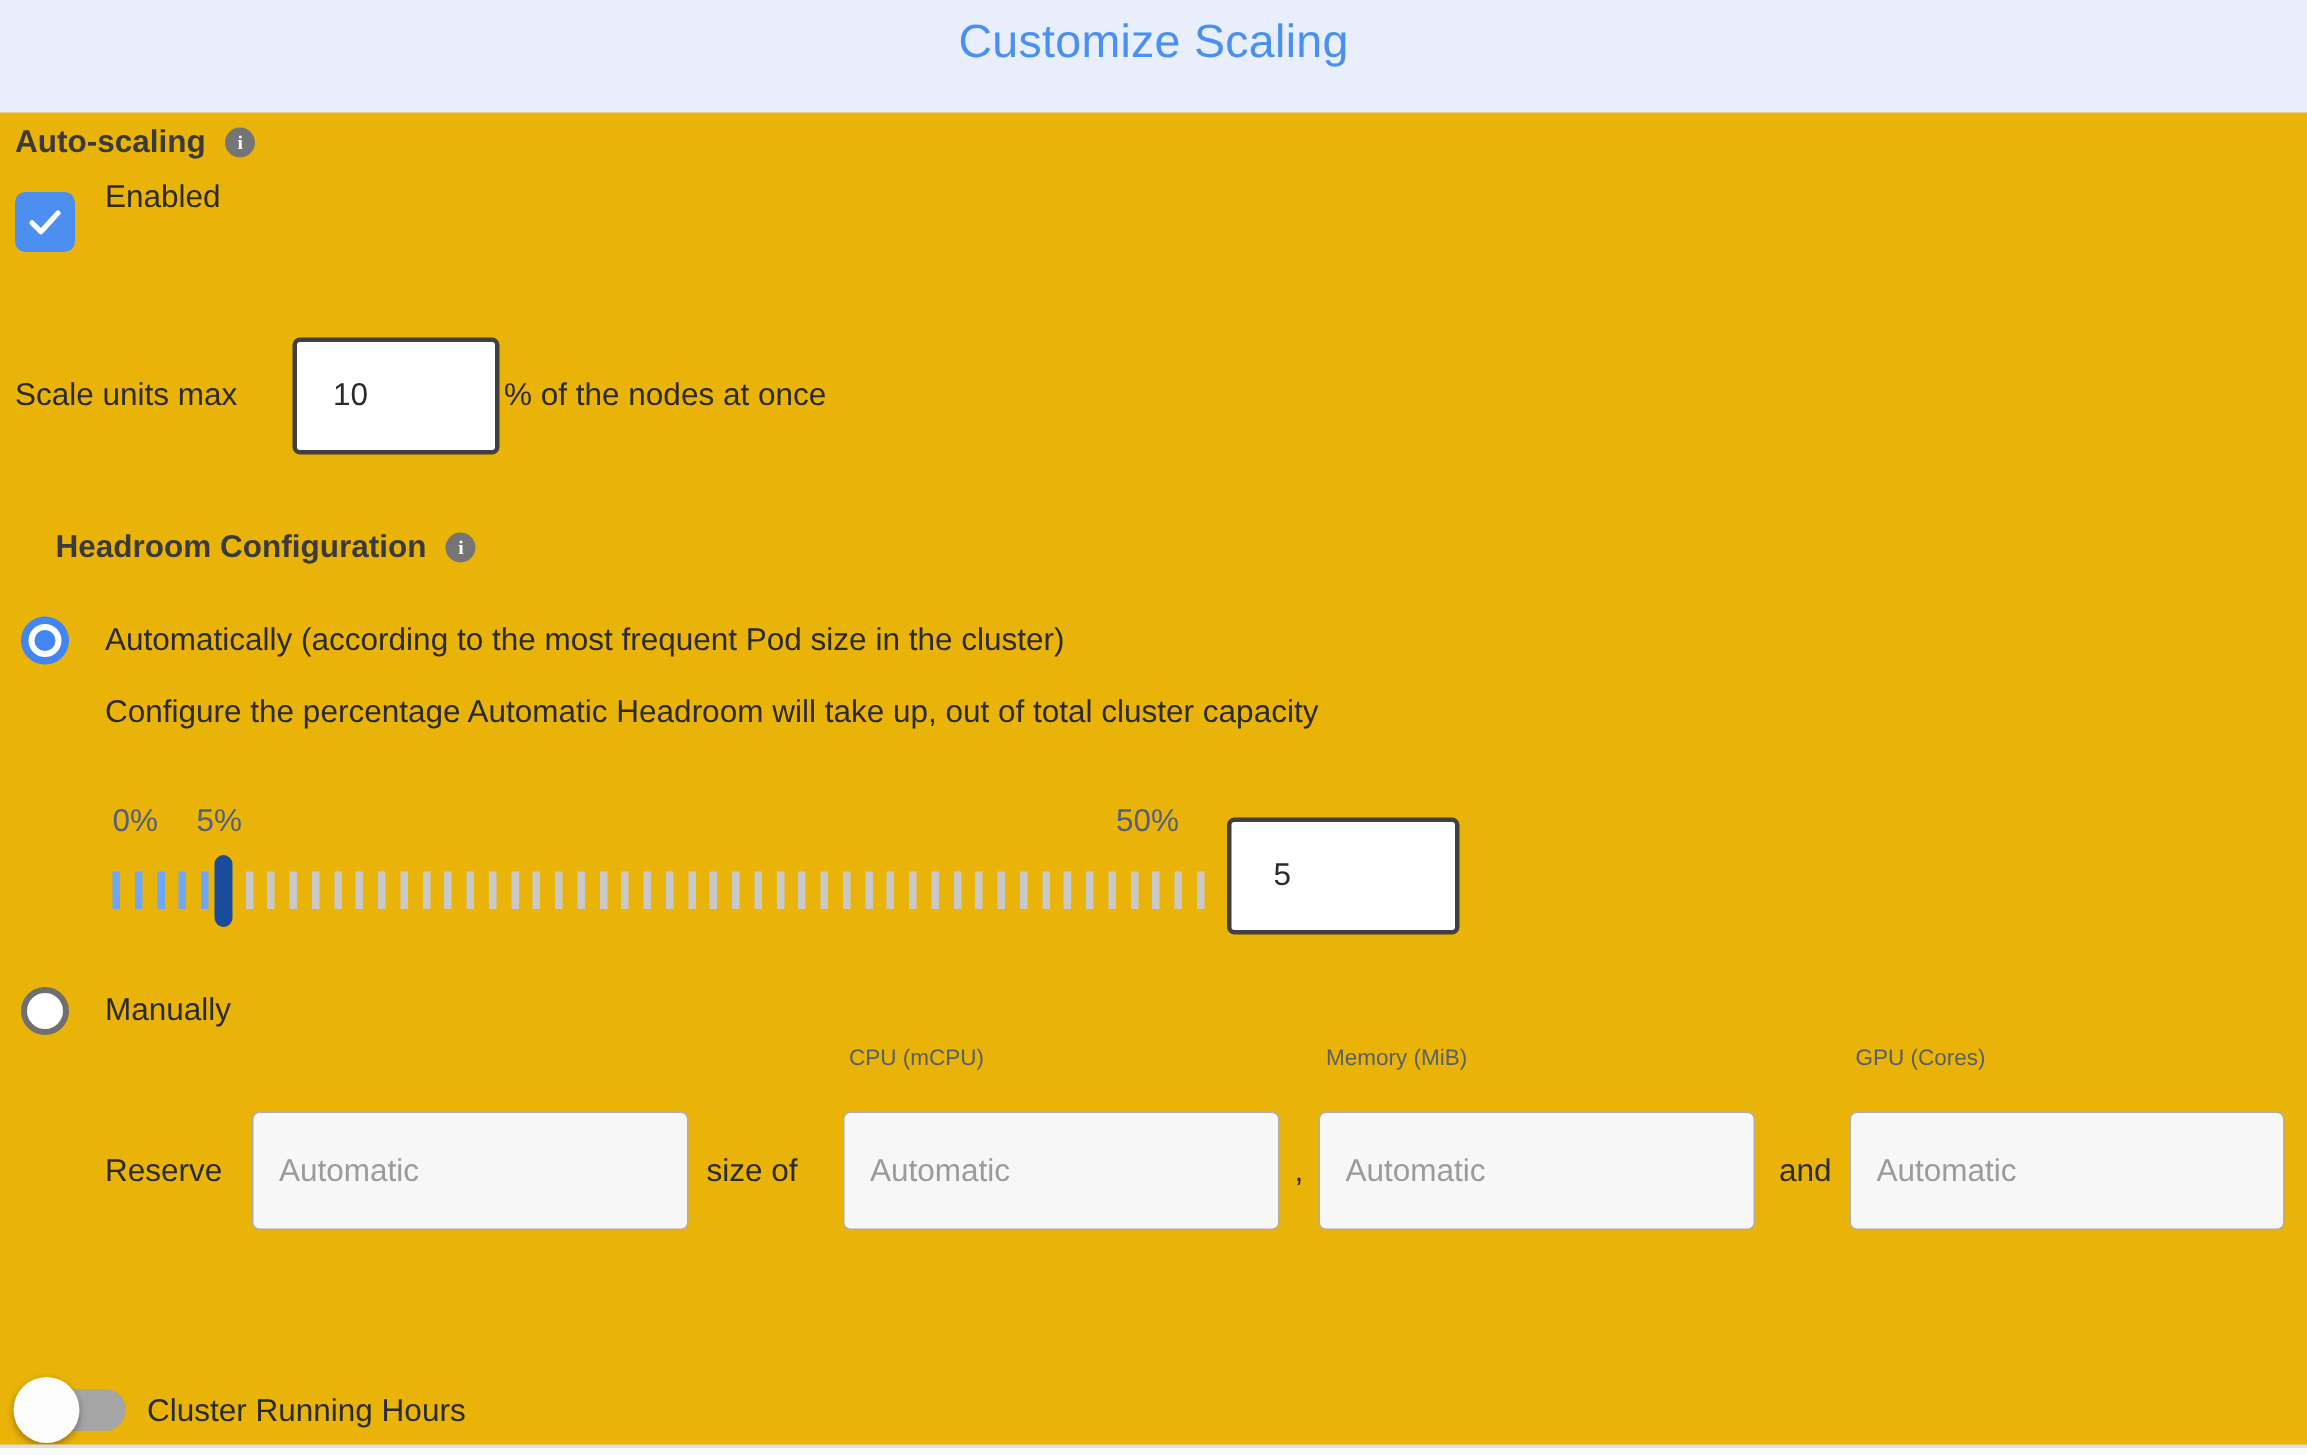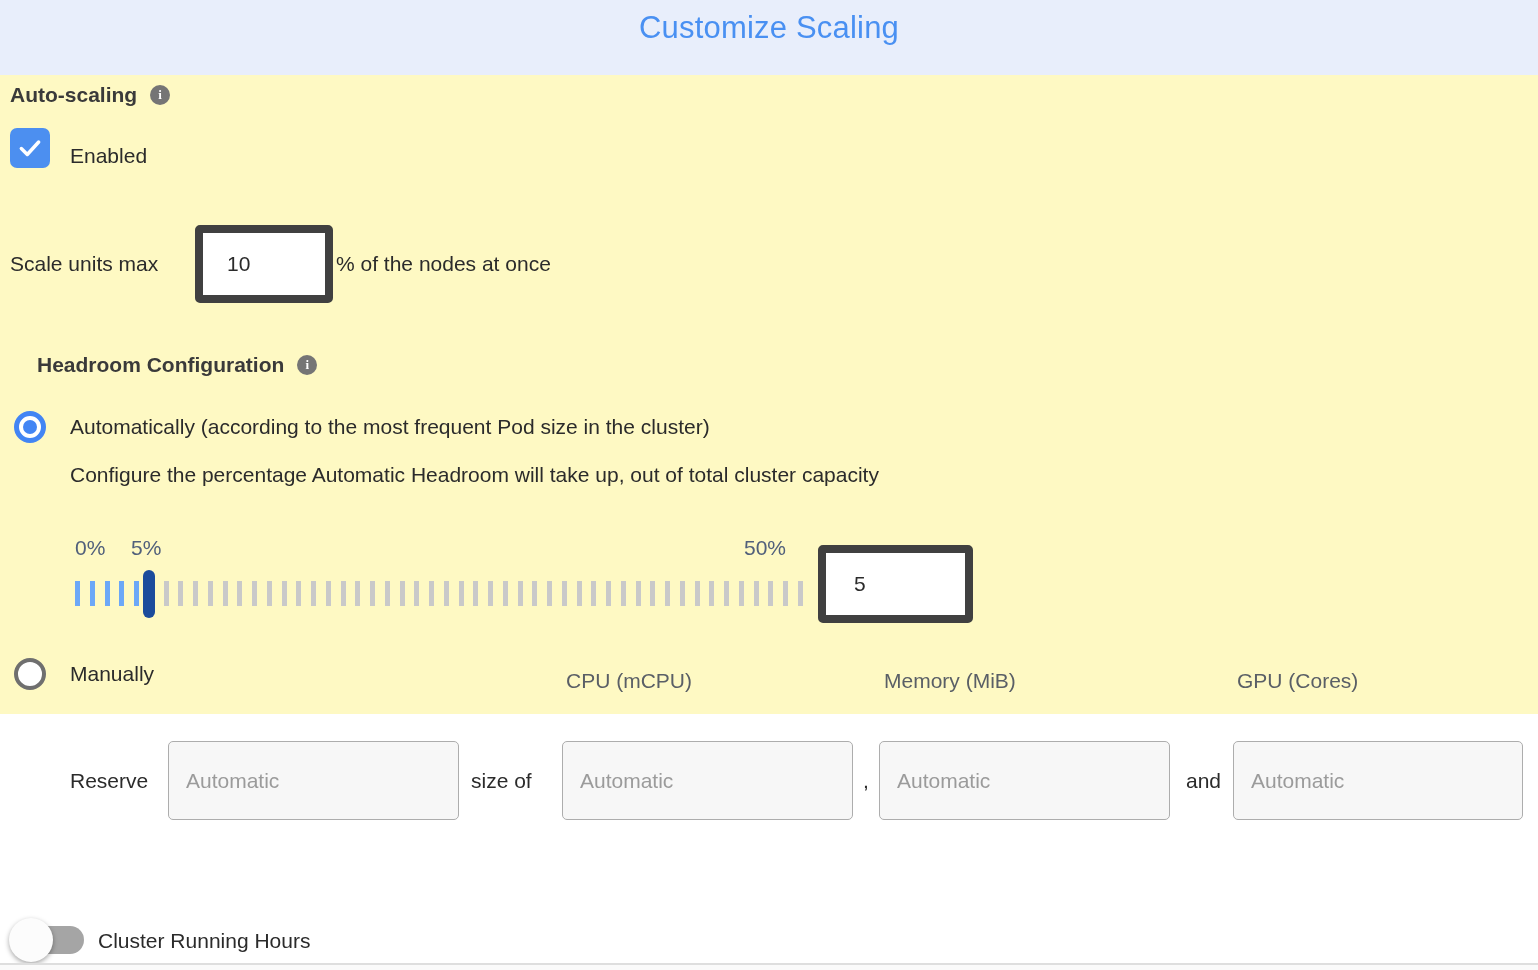--- a/index.html
+++ b/index.html
@@ -1,39 +1,39 @@
 <!DOCTYPE html>
 <html><head>
 <meta charset="utf-8">
 <style>
   * { box-sizing: border-box; margin: 0; padding: 0; }
   html, body { width: 1538px; height: 970px; background: #ffffff; overflow: hidden; }
   body { font-family: "Liberation Sans", "DejaVu Sans", sans-serif; color: #2b2b2b; }
-  #app { position: relative; width: 1538px; height: 714px; background: #fef9c3; }
+  #app { position: relative; width: 1538px; height: 970px; background: #eab308; }
 
   
   .header-band { position: absolute; left: 0; top: 0; width: 1538px; height: 75px;
                  background: #E8EEFB; text-align: center; }
   .header-band h1 { font-size: 31px; font-weight: 400; color: #4990F2; padding-top: 10px; letter-spacing: .2px; }
 
   .section-label { position: absolute; font-size: 21px; font-weight: 700; color: #3a3a3a;
                    display: flex; align-items: center; gap: 13px; }
   .info-icon { width: 20px; height: 20px; border-radius: 50%; background: #757575; color: #ffffff;
                font-size: 13px; font-weight: 700; display: inline-flex; align-items: center;
                justify-content: center; font-family: "Liberation Serif", serif; cursor: pointer; }
 
   .plain-text { position: absolute; font-size: 21px; color: #2b2b2b; }
 
   
   .checkbox { position: absolute; left: 10px; top: 128px; width: 40px; height: 40px;
               background: #4C8FF0; border-radius: 7px; display: flex; align-items: center;
               justify-content: center; cursor: pointer; }
 
   
-  .num-input { position: absolute; background: #ffffff; border: 8px solid #404040; border-radius: 5px;
+  .num-input { position: absolute; background: #ffffff; border: 3px solid #404040; border-radius: 5px;
                font-size: 21px; color: #2b2b2b; font-family: "Liberation Sans", sans-serif; outline: none; }
 
   
   .radio { position: absolute; left: 14px; width: 32px; height: 32px; border-radius: 50%;
            background: #ffffff; cursor: pointer; }
   .radio.selected { border: 5px solid #4285F4; }
   .radio.unselected { border: 4px solid #6F6F6F; }
   .radio-dot { position: absolute; left: 50%; top: 50%; transform: translate(-50%,-50%);
                width: 14px; height: 14px; border-radius: 50%; background: #4285F4; }
 
@@ -41,21 +41,21 @@
   .slider-label { position: absolute; font-size: 21px; color: #51607B; top: 536px; }
   .slider-wrap { position: absolute; left: 75px; top: 570px; width: 728px; height: 48px; }
   .ticks { position: absolute; left: 0; top: 11px; width: 728px; height: 25px;
            display: flex; justify-content: space-between; }
   .tick { width: 5px; height: 25px; background: #C9C9C9; }
   .tick.blue { background: #6CA8F7; }
   .slider-handle { position: absolute; left: 68px; top: 0; width: 12px; height: 48px;
                    border-radius: 6px; background: #1B4C9C; cursor: grab; }
 
   
-  .col-header { position: absolute; top: 669px; font-size: 21px; color: #5A5F66; }
+  .col-header { position: absolute; top: 697px; font-size: 15px; color: #5A5F66; }
 
   
   .auto-input { position: absolute; top: 741px; height: 79px; background: #F7F7F7;
                 border: 1px solid #ADADAD; border-radius: 5px; font-size: 21px;
                 padding-left: 17px; color: #2b2b2b; outline: none;
                 font-family: "Liberation Sans", sans-serif; }
   .auto-input::placeholder { color: #9B9B9B; opacity: 1; }
 
   
   .toggle { position: absolute; left: 9px; top: 918px; width: 82px; height: 45px; cursor: pointer; }
@@ -79,21 +79,21 @@
   <div class="section-label" style="left:10px; top:83px;">
     <span>Auto-scaling</span>
     <span class="info-icon">i</span>
   </div>
 
   <div class="checkbox">
     <svg width="26" height="26" viewBox="0 0 24 24">
       <path d="M4 12.5 L9.5 18 L20 6.5" fill="none" stroke="#ffffff" stroke-width="3.2" stroke-linecap="round" stroke-linejoin="round"></path>
     </svg>
   </div>
-  <div class="plain-text" style="left:70px; top:136px; line-height:40px;">Enabled</div>
+  <div class="plain-text" style="left:70px; top:112px; line-height:40px;">Enabled</div>
 
   <div class="plain-text" style="left:10px; top:225px; line-height:78px;">Scale units max</div>
   <input class="num-input" style="left: 195px; top: 225px; width: 138px; height: 78px; padding-left: 24px;" value="10">
   <div class="plain-text" style="left:336px; top:225px; line-height:78px;">% of the nodes at once</div>
 
   <div class="section-label" style="left:8px; top:353px;margin-left:29px;">
     <span>Headroom Configuration</span>
     <span class="info-icon">i</span>
   </div>
 

